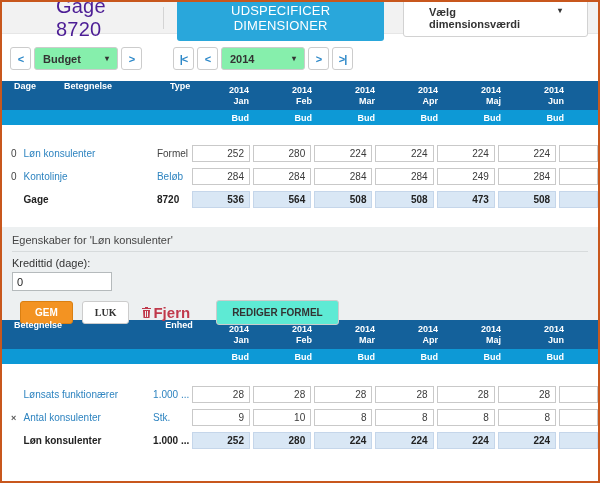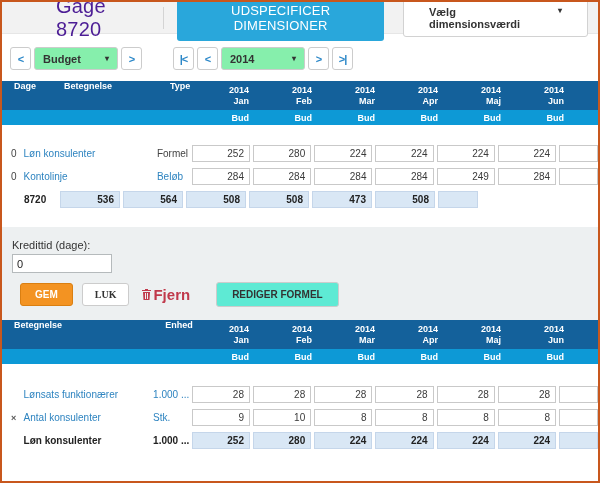--- a/index.html
+++ b/index.html
@@ -155,33 +155,35 @@
         <span class="cell">284</span>
         <span class="cell">284</span>
         <span class="cell">284</span>
         <span class="cell">284</span>
         <span class="cell">249</span>
         <span class="cell">284</span>
         <span class="cell partial"></span>
       </div>
       <div class="trow sumrow">
         <span class="r-dage"></span>
+        <span class="r-label bold-dark">Gage</span>
         <span class="r-type bold-dark">8720</span>
         <span class="cell">536</span>
         <span class="cell">564</span>
         <span class="cell">508</span>
         <span class="cell">508</span>
         <span class="cell">473</span>
         <span class="cell">508</span>
         <span class="cell partial"></span>
       </div>
     </div>
   </div>
 
   <div class="panel">
+    <div class="panel-title">Egenskaber for 'Løn konsulenter'</div>
     <div class="field-label">Kredittid (dage):</div>
     <input class="field-input" type="text" value="0" style="">
     <div class="panel-buttons">
       <button class="btn-gem">GEM</button>
       <button class="btn-luk">LUK</button>
       <div class="fjern">
         <svg width="9" height="11" viewBox="0 0 9 11">
             <path fill="#c0394b" d="M3 0h3v1h3v1H0V1h3V0zM1 3h7l-.5 8h-6L1 3zm2 1v6h1V4H3zm2 0v6h1V4H5z"></path>
           </svg>
         <span>Fjern</span>

